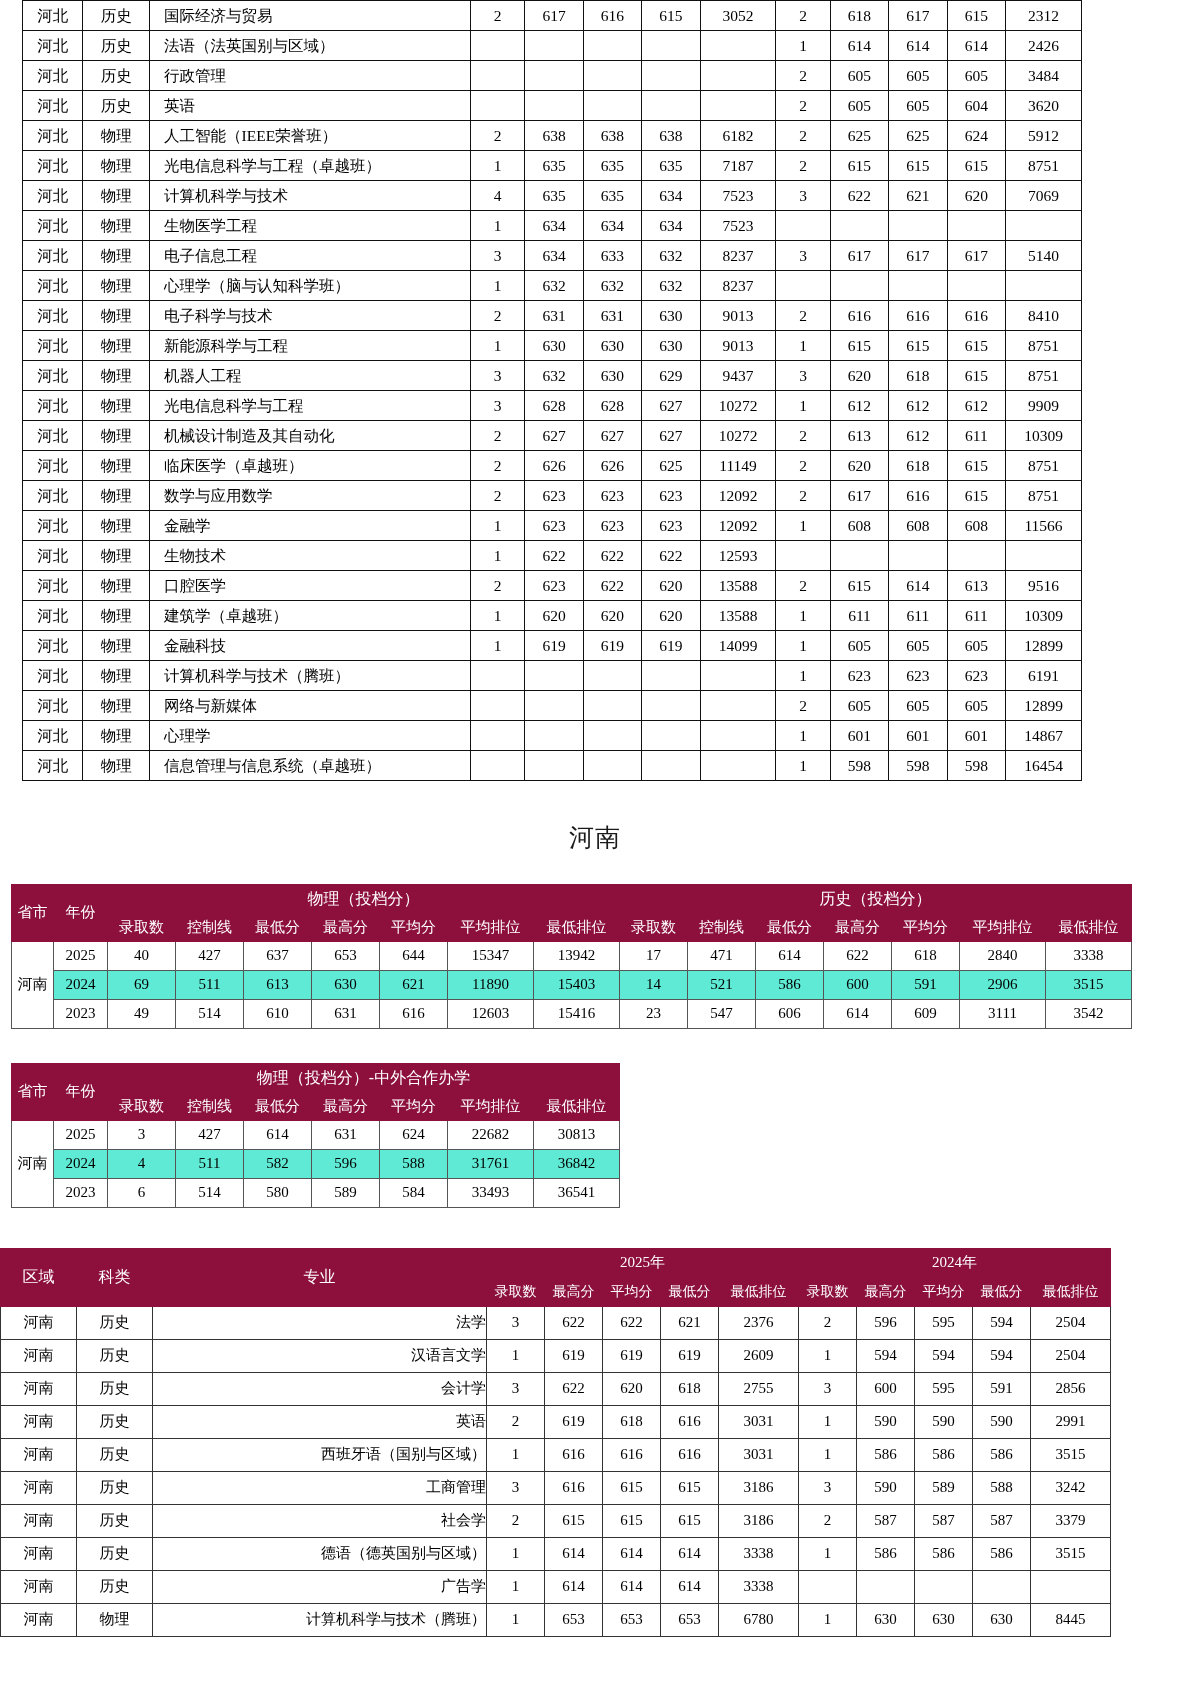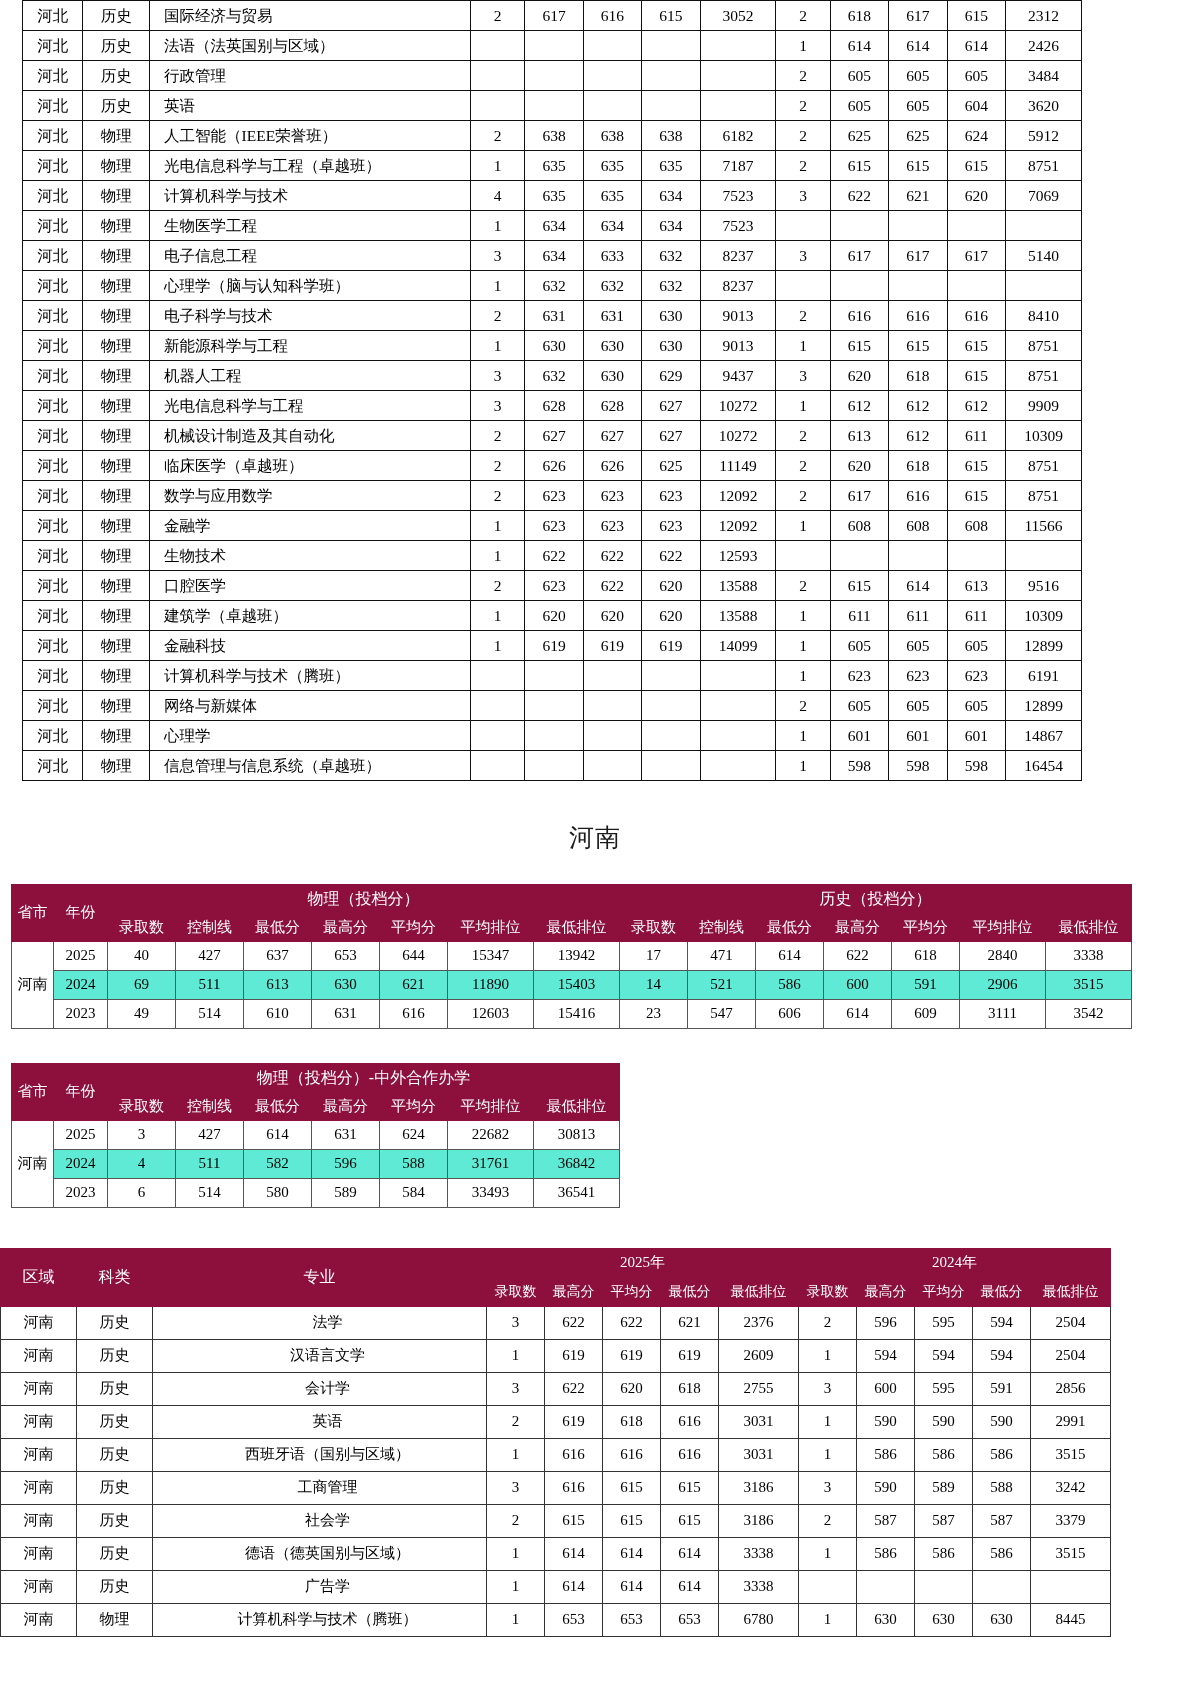--- a/index.html
+++ b/index.html
@@ -120,21 +120,21 @@
   }
   .t-detail th.tall { height: 56px; font-size: 16px; }
   .t-detail th.yr { font-size: 15px; }
   .t-detail th.sub { font-size: 14px; }
   .t-detail td {
     height: 32px;
     border: 1px solid #333333;
     background: #ffffff;
   }
   .t-detail td.c-major {
-    text-align: center;
+    text-align: right;
     padding-left: 16px;
   }
   .t-detail col.d-region { width: 76px; }
   .t-detail col.d-cat { width: 76px; }
   .t-detail col.d-major { width: 334px; }
   .t-detail col.d-n { width: 58px; }
   .t-detail col.d-sc { width: 58px; }
   .t-detail col.d-rk { width: 80px; }
 
   .spacer-34 { height: 34px; }

